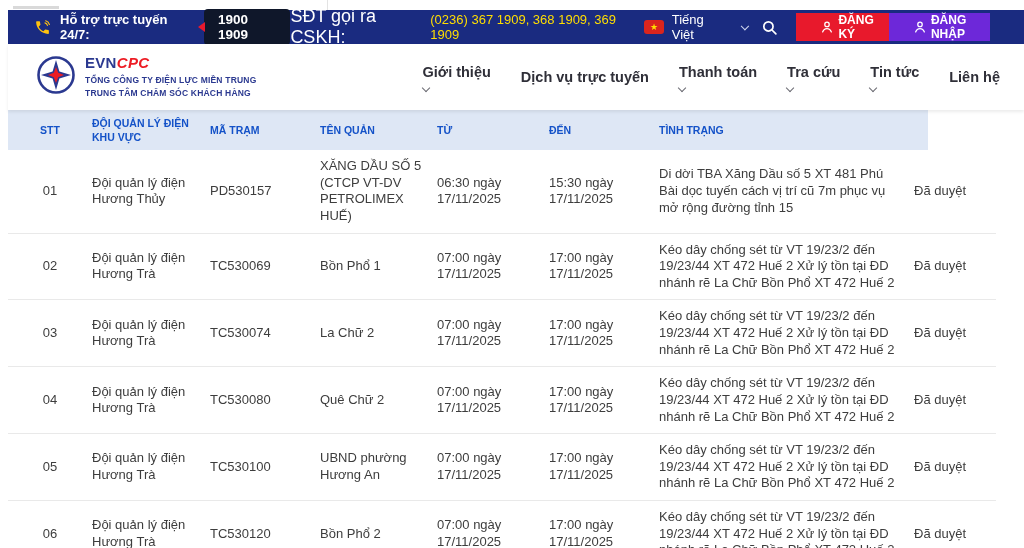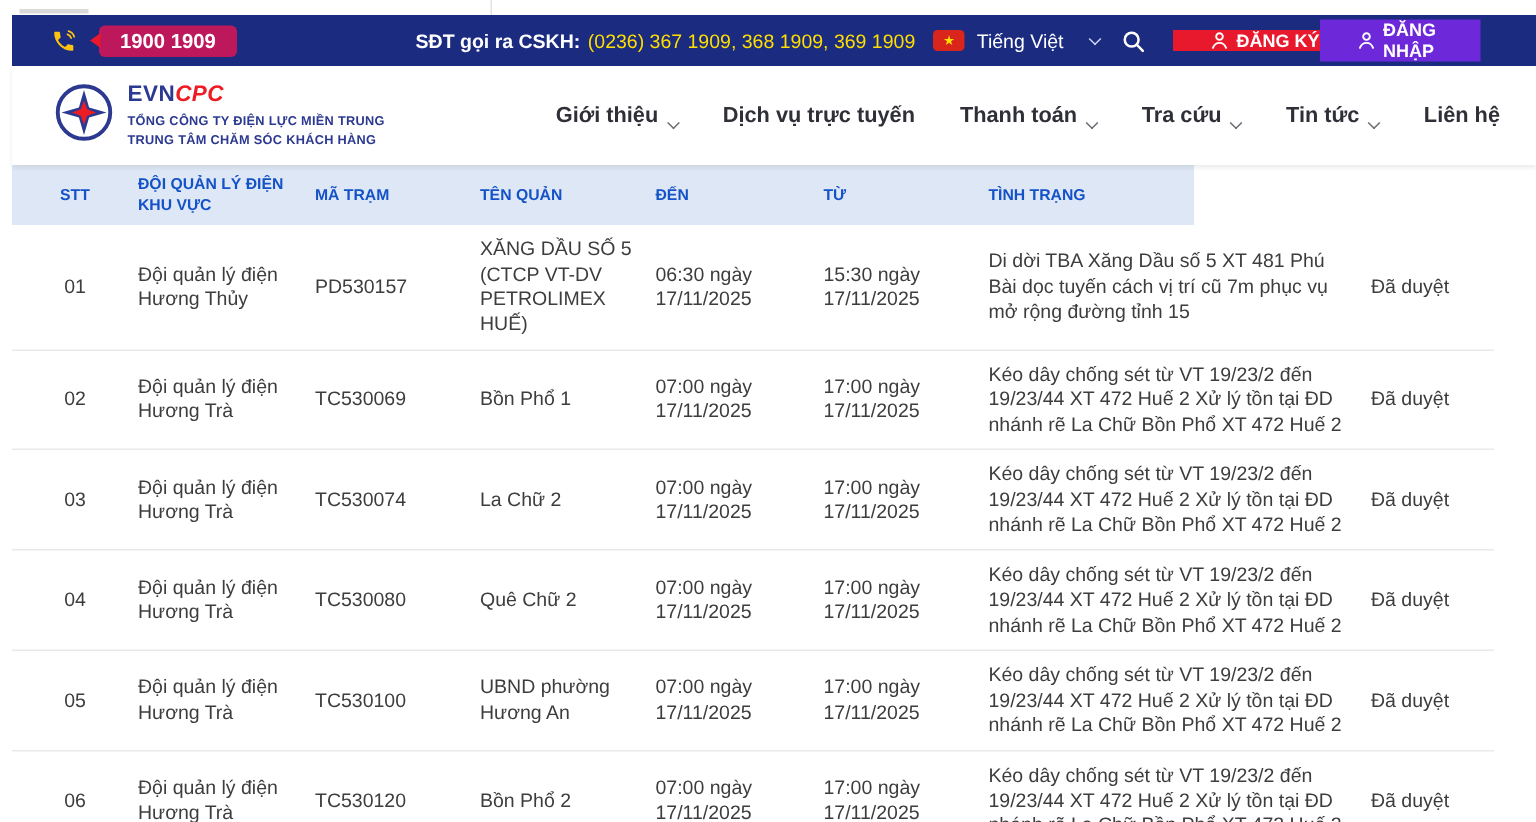--- a/index.html
+++ b/index.html
@@ -9,26 +9,26 @@
 
   
   .top-strip { position:relative; height:10px; background:#fff; }
   .frag-text { position:absolute; left:13px; top:6px; width:46px; height:3px; background:#c9c9c9; opacity:.7; }
   .frag-line { position:absolute; left:327px; top:0; width:1px; height:10px; background:#e3e3e3; }
 
   
   .topbar { margin-left:8px; height:34px; background:#1A2B80; display:flex; align-items:stretch; }
   .tb-left { display:flex; align-items:center; gap:9px; padding-left:26px; }
   .tb-support { color:#fff; font-weight:bold; font-size:13px; }
-  .hotline-badge { position:relative; background:#be185d; color:#fff; font-weight:bold;
+  .hotline-badge { position:relative; background:#0f172a; color:#fff; font-weight:bold;
     font-size:13.5px; padding:3px 14px; border-radius:4px; margin-left:6px; cursor:pointer; }
   .hotline-badge::before { content:""; position:absolute; left:-6px; top:50%; margin-top:-5px;
     border-top:5px solid transparent; border-bottom:5px solid transparent; border-right:7px solid #E8192C; }
   .tb-right { margin-left:auto; display:flex; align-items:center; }
-  .cskh-label { color:#fff; font-weight:bold; font-size:13px; margin-right:5px;text-align:center; }
+  .cskh-label { color:#fff; font-weight:normal; font-size:18px; margin-right:5px; }
   .cskh-numbers { color:#FFDE00; font-weight:normal; font-size:13px; }
   .flag { width:21px; height:14px; background:#DA251D; border-radius:3px; margin-left:12px;
     display:flex; align-items:center; justify-content:center; color:#FFDE00; font-size:9px; line-height:1; }
   .lang { display:flex; align-items:center; gap:18px; color:#fff; font-size:13px; margin:0 14px 0 8px; cursor:pointer; }
   .search-btn { display:flex; align-items:center; margin-right:18px; cursor:pointer; }
   .chev { width:6px; height:6px; border-right:1.6px solid #cfd6ee; border-bottom:1.6px solid #cfd6ee;
     transform:rotate(45deg); margin-top:-3px; }
   .tb-btn { display:flex; align-items:center; justify-content:center; gap:4px; color:#fff;
     font-weight:bold; font-size:12px; cursor:pointer;padding-left:24px; }
   .btn-register { background:#E8192C; width:98px; }
@@ -37,27 +37,27 @@
 
   
   .site-header { position:relative; z-index:2; margin-left:8px; height:66px; background:#fff;
     display:flex; align-items:center; box-shadow:0 2px 3px rgba(0,0,0,.08); }
   .logo-wrap { display:flex; align-items:flex-start; gap:9px; padding-left:28px; cursor:pointer; }
   .logo-name { font-size:15px; font-weight:800; line-height:1; letter-spacing:.3px; }
   .logo-evn { color:#2B3990; }
   .logo-cpc { color:#ED1C24; font-style:italic; }
   .logo-sub { margin-top:4px; font-size:8.5px; font-weight:bold; color:#2B3990; line-height:1.5; letter-spacing:.2px; }
   .nav { margin-left:auto; display:flex; align-items:center; gap:30px; padding-right:24px; }
-  .nav-item { display:flex; align-items:flex-end; gap:7px; font-size:14.5px; font-weight:bold;
-    color:#2F2F38; cursor:pointer; white-space:nowrap; }
+  .nav-item { display:flex; align-items:flex-start; gap:7px; font-size:14.5px; font-weight:bold;
+    color:#2F2F38; cursor:pointer; white-space:nowrap;flex-direction:column; }
   .nav-item .chev { border-color:#6a6a72; margin-top:-2px; }
 
   
   .grid-cols { display:grid; grid-template-columns:84px 118px 110px 117px 112px 110px 255px 82px; }
-  .thead { margin-left:8px; width:788px; min-height:40px; background:#DEE7F5;
+  .thead { margin-left:8px; width:920px; min-height:40px; background:#DEE7F5;
     align-items:center; color:#1452C8; font-size:10.5px; font-weight:bold; line-height:1.35; }
   .th { padding:4px 10px 4px 0; }
   .th-stt { text-align:center; padding:0; }
   .tbody { margin-left:8px; width:988px; }
   .trow { min-height:58px; border-bottom:1px solid #E9E9E9; align-items:center;
     font-size:13px; color:#3D3D3D; line-height:1.28; }
   .trow.tall { min-height:72px; }
   .td { padding:8px 10px 8px 0; }
   .c-stt { text-align:center; padding:8px 0; }
 </style>
@@ -72,20 +72,21 @@
   </div>
 
   <div class="topbar">
     <div class="tb-left">
       <span style="display:flex;">
         <svg width="17" height="17" viewBox="0 0 24 24">
           <path fill="#FFC20E" d="M6.62 10.79c1.44 2.83 3.76 5.15 6.59 6.59l2.2-2.2c.27-.27.67-.36 1.02-.24 1.12.37 2.33.57 3.57.57.55 0 1 .45 1 1V20c0 .55-.45 1-1 1-9.39 0-17-7.61-17-17 0-.55.45-1 1-1h3.5c.55 0 1 .45 1 1 0 1.25.2 2.45.57 3.57.11.35.03.74-.25 1.02l-2.2 2.2z"></path>
           <path fill="none" stroke="#FFC20E" stroke-width="1.6" stroke-linecap="round" d="M15.5 5.5c1.7.5 3 1.8 3.5 3.5M16.5 2.5c2.6.7 4.6 2.7 5.3 5.3"></path>
         </svg>
       </span>
+      <span class="tb-support">Hỗ trợ trực tuyến 24/7:</span>
       <span class="hotline-badge">1900 1909</span>
     </div>
 
     <div class="tb-right">
       <span class="cskh-label">SĐT gọi ra CSKH:</span>
       <span class="cskh-numbers">(0236) 367 1909, 368 1909, 369 1909</span>
       <span class="flag">★</span>
       <span class="lang">
         <span>Tiếng Việt</span>
         <span class="chev"></span>
@@ -161,22 +162,22 @@
           <span>Liên hệ</span>
         </div>
       </nav>
   </div>
 
   <div class="thead grid-cols">
     <div class="th th-stt">STT</div>
     <div class="th">ĐỘI QUẢN LÝ ĐIỆN KHU VỰC</div>
     <div class="th">MÃ TRẠM</div>
     <div class="th">TÊN QUẢN</div>
+    <div class="th">TỪ</div>
     <div class="th">ĐẾN</div>
-    <div class="th">TỪ</div>
     <div class="th">TÌNH TRẠNG</div>
   </div>
 
   <div class="tbody" id="table-body">
     <div class="trow grid-cols tall">
       <div class="td c-stt">01</div>
       <div class="td">Đội quản lý điện Hương Thủy</div>
       <div class="td">PD530157</div>
       <div class="td">XĂNG DẦU SỐ 5 (CTCP VT-DV PETROLIMEX HUẾ)</div>
       <div class="td">06:30 ngày 17/11/2025</div>

